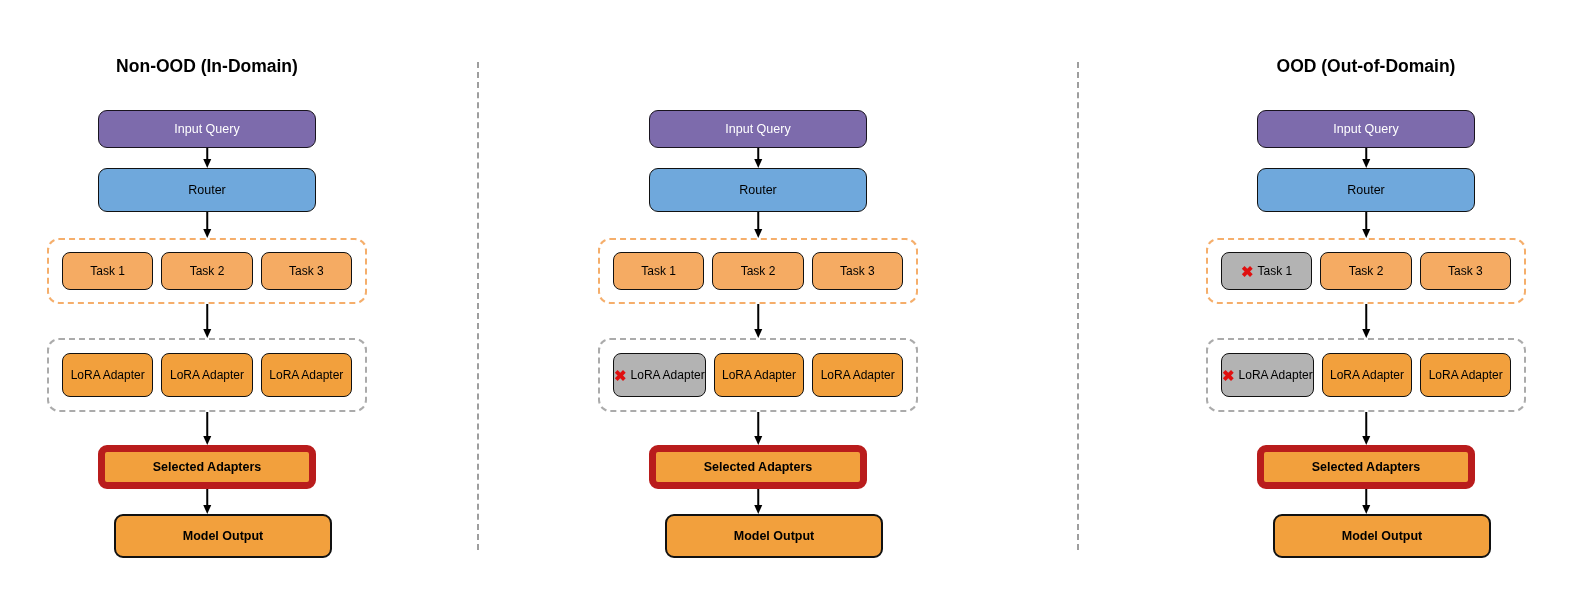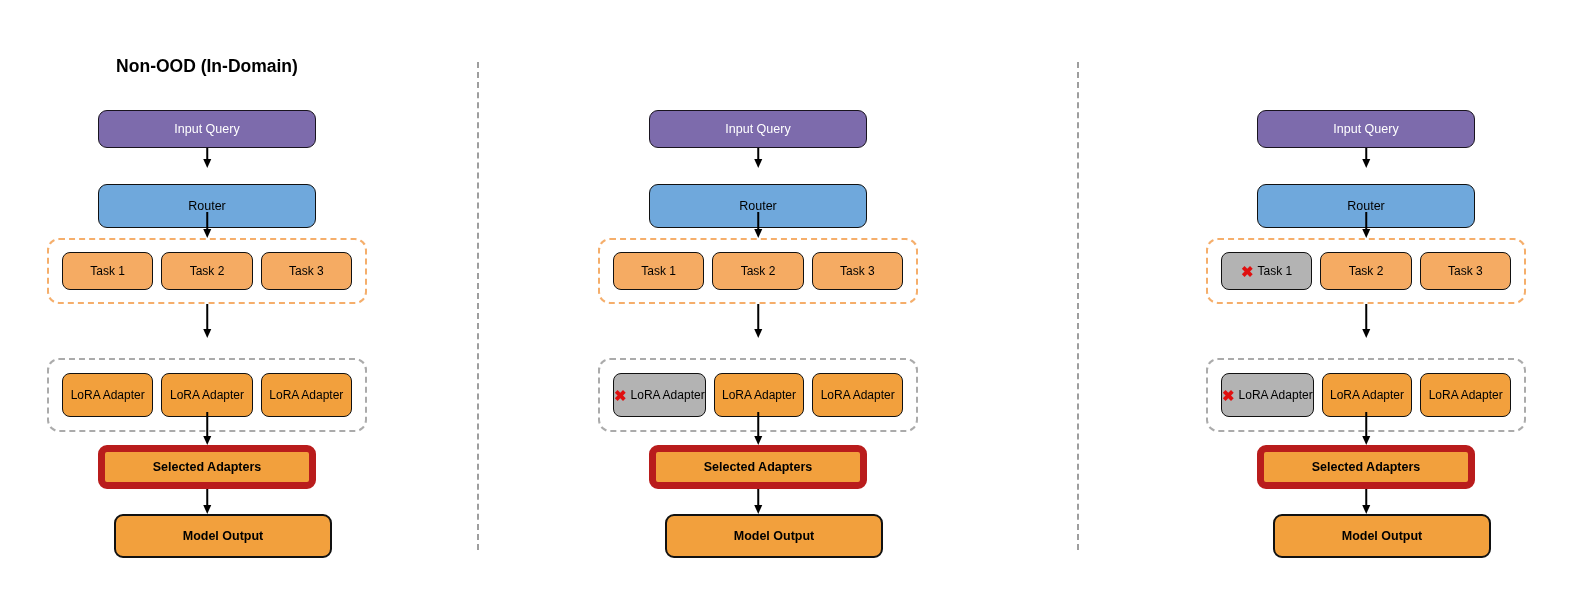--- a/index.html
+++ b/index.html
@@ -57,21 +57,21 @@
     font-size: 12.5px;
     line-height: 1;
   }
   .input-query {
     top: 110px; height: 38px;
     background: var(--input-query-fill, #7d6bac);
     border: 1px solid #19141f;
     color: var(--input-query-text, #ffffff);
   }
   .router {
-    top: 184px; height: 44px;
+    top: 168px; height: 44px;
     background: var(--router-fill, #6fa8dc);
     border: 1px solid #111;
   }
   .selected-adapters {
     top: 445px; height: 44px;
     background: var(--adapter-fill, #f2a03d);
     border: 7px solid #b91c1c;
     font-weight: bold;
   }
   .model-output {
@@ -92,21 +92,21 @@
     gap: 8px;
     padding: 0 13px;
     background: #ffffff;
   }
   .task-group {
     top: 238px; height: 66px;
     border: 2px dashed var(--task-group-border, #f5ae6b);
     border-radius: 12px;
   }
   .adapter-group {
-    top: 358px; height: 74px;
+    top: 338px; height: 74px;
     border: 2px dashed var(--adapter-group-border, #ababab);
     border-radius: 12px;
   }
 
   .item {
     flex: 1 1 0;
     display: flex;
     align-items: center;
     justify-content: center;
     gap: 4px;
@@ -242,20 +242,21 @@
       </div>
     </div>
 
     <div class="arrow arrow-4"></div>
     <div class="node selected-adapters">Selected Adapters</div>
     <div class="arrow arrow-5"></div>
     <div class="node model-output">Model Output</div>
   </div>
 
   <div class="column col-3">
+    <div class="col-title">OOD (Out-of-Domain)</div>
 
     <div class="node input-query">Input Query</div>
     <div class="arrow arrow-1"></div>
     <div class="node router">Router</div>
     <div class="arrow arrow-2"></div>
 
     <div class="group task-group">
       <div class="item disabled">
         <span class="cross">✖</span>
         <span class="item-label">Task 1</span>

